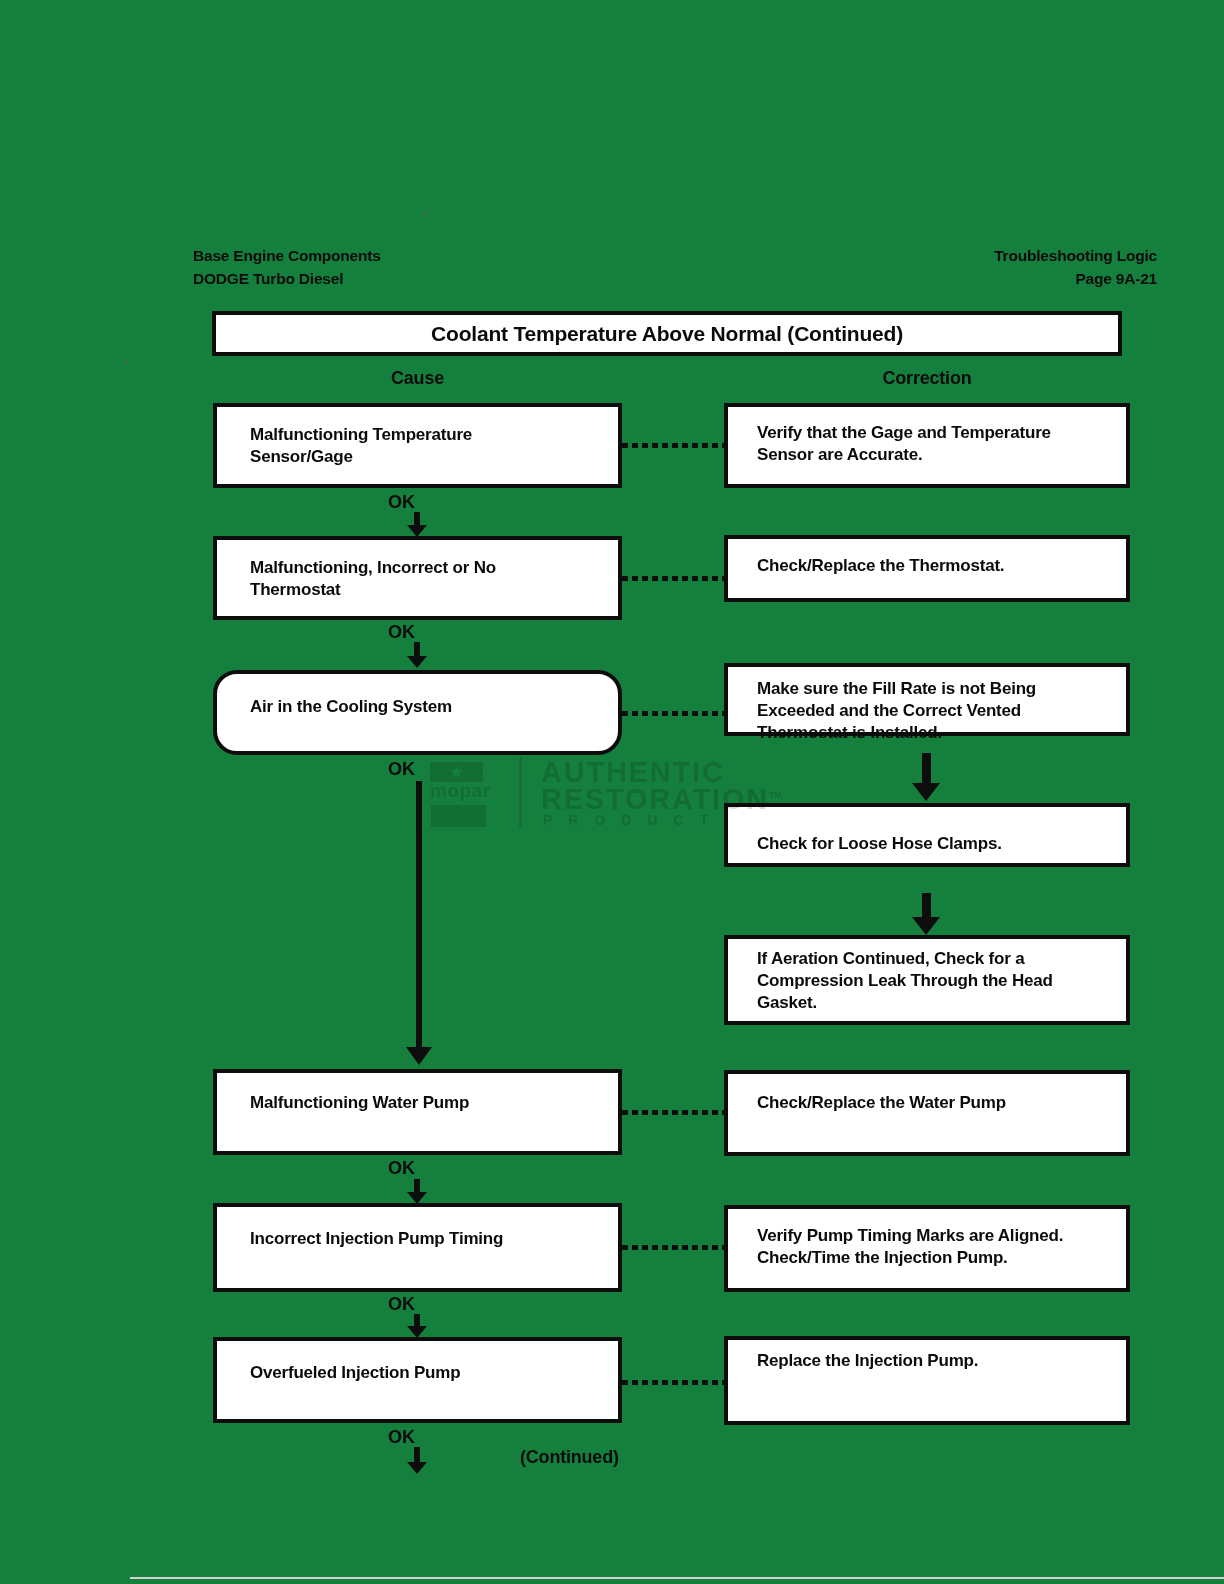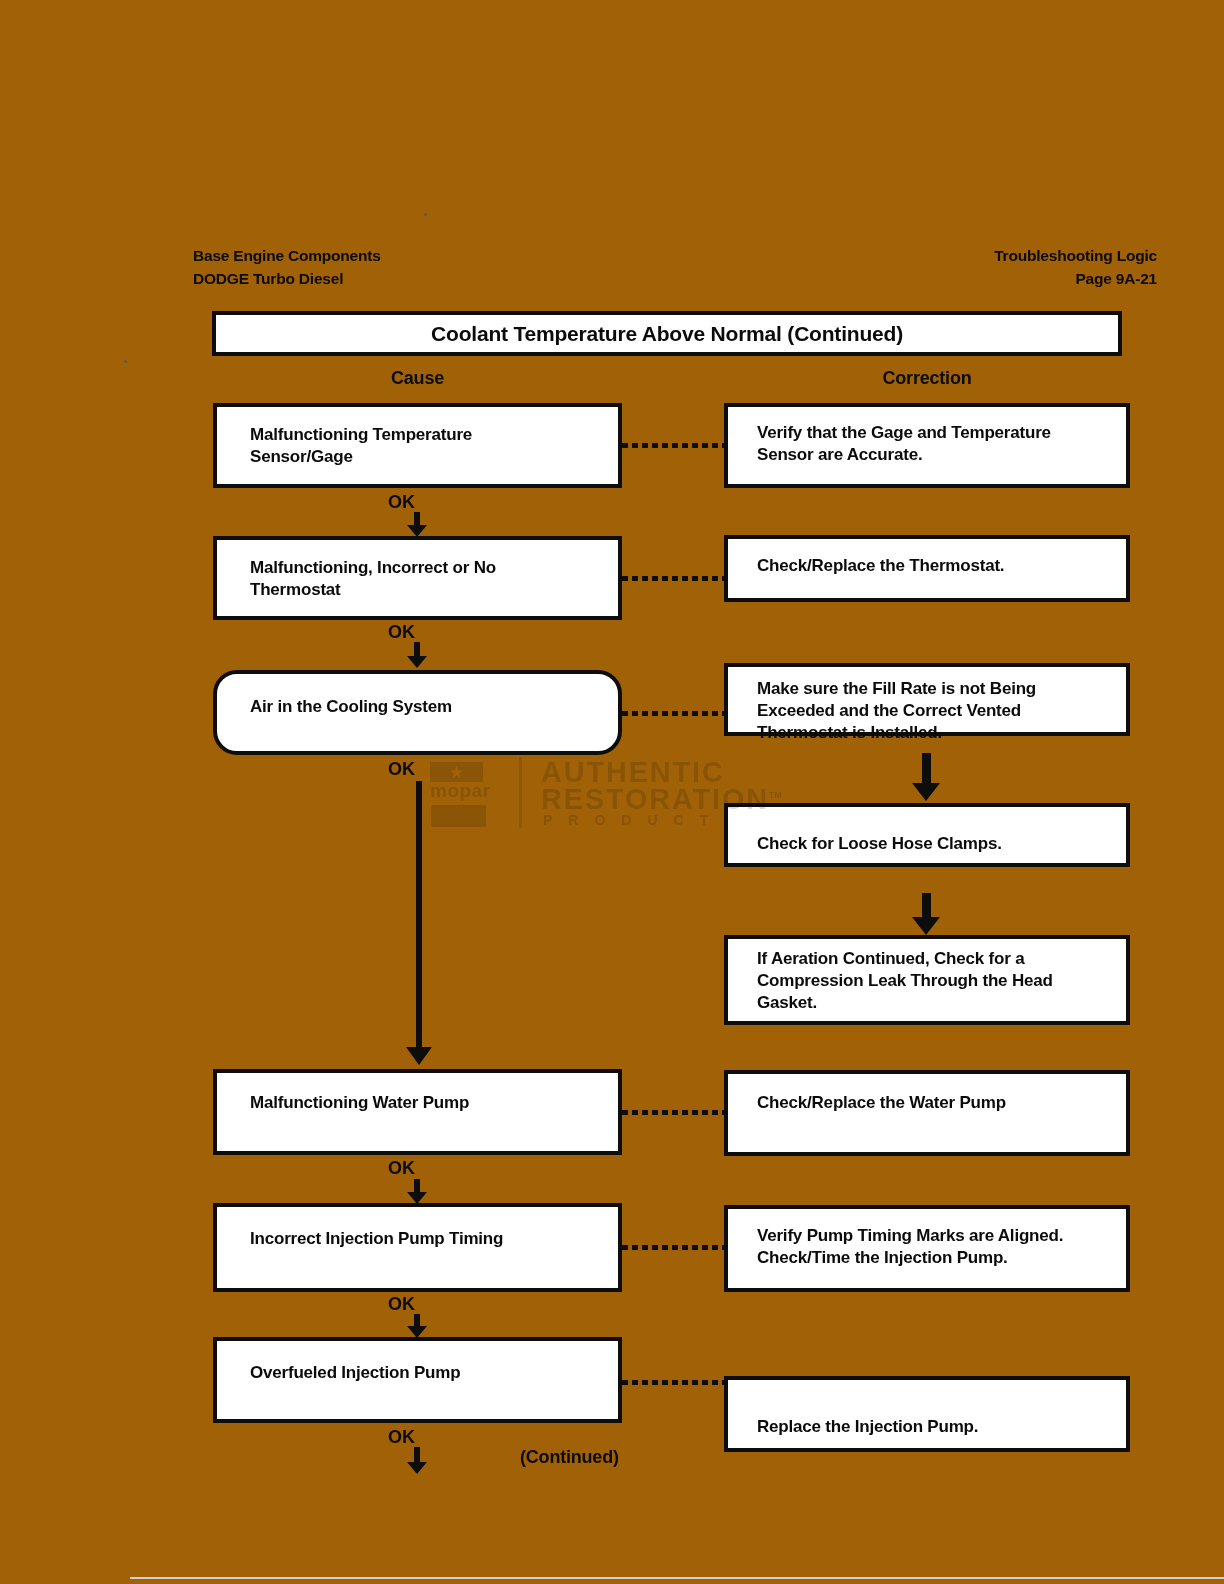--- a/index.html
+++ b/index.html
@@ -1,18 +1,18 @@
 <!DOCTYPE html>
 <html><head>
 <meta charset="utf-8">
 <style>
   html,body{margin:0;padding:0;background:#e8e8e8;}
   #canvas{
     position:relative;width:1224px;height:1584px;margin:0 auto;
-    background:#a16207;overflow:hidden;
+    background:#15803d;overflow:hidden;
     font-family:"Liberation Sans",sans-serif;font-weight:bold;color:#0b0b0b;
   }
   .abs{position:absolute;}
   
   .hdr{font-size:15.5px;line-height:23px;letter-spacing:-0.2px;white-space:pre-line;}
   .hdr.right{text-align:right;}
   
   .titlebox{
     left:212px;top:311px;width:910px;height:45px;box-sizing:border-box;
     border:4px solid #0c0c0c;background:#fff;
@@ -131,21 +131,21 @@
   <div class="abs fbox rcol" style="top:1205px;height:87px;padding-top:16px;">Verify Pump Timing Marks are Aligned.
 Check/Time the Injection Pump.</div>
   <div class="abs dash" style="top:1245px;"></div>
   <div class="abs ok" style="top:1294px;">OK</div>
   <div class="abs arr" style="left:404px;top:1314px;width:26px;height:24px;">
       <div class="stem"></div>
       <div class="head"></div>
     </div>
 
   <div class="abs fbox lcol" style="top:1337px;height:86px;padding-top:21px;">Overfueled Injection Pump</div>
-  <div class="abs fbox rcol" style="top:1336px;height:76px;padding-top:36px;margin-top:40px;">Replace the Injection Pump.</div>
+  <div class="abs fbox rcol" style="top:1336px;height:89px;padding-top:10px;">Replace the Injection Pump.</div>
   <div class="abs dash" style="top:1380px;"></div>
   <div class="abs ok" style="top:1427px;">OK</div>
   <div class="abs arr" style="left:404px;top:1447px;width:26px;height:27px;">
       <div class="stem"></div>
       <div class="head"></div>
     </div>
   <div class="abs cont" style="left:520px;top:1447px;">(Continued)</div>
 
   <div class="abs wm wm-rect wm-star" style="left:430px;top:762px;width:53px;height:20px;">
       <span>★</span>

